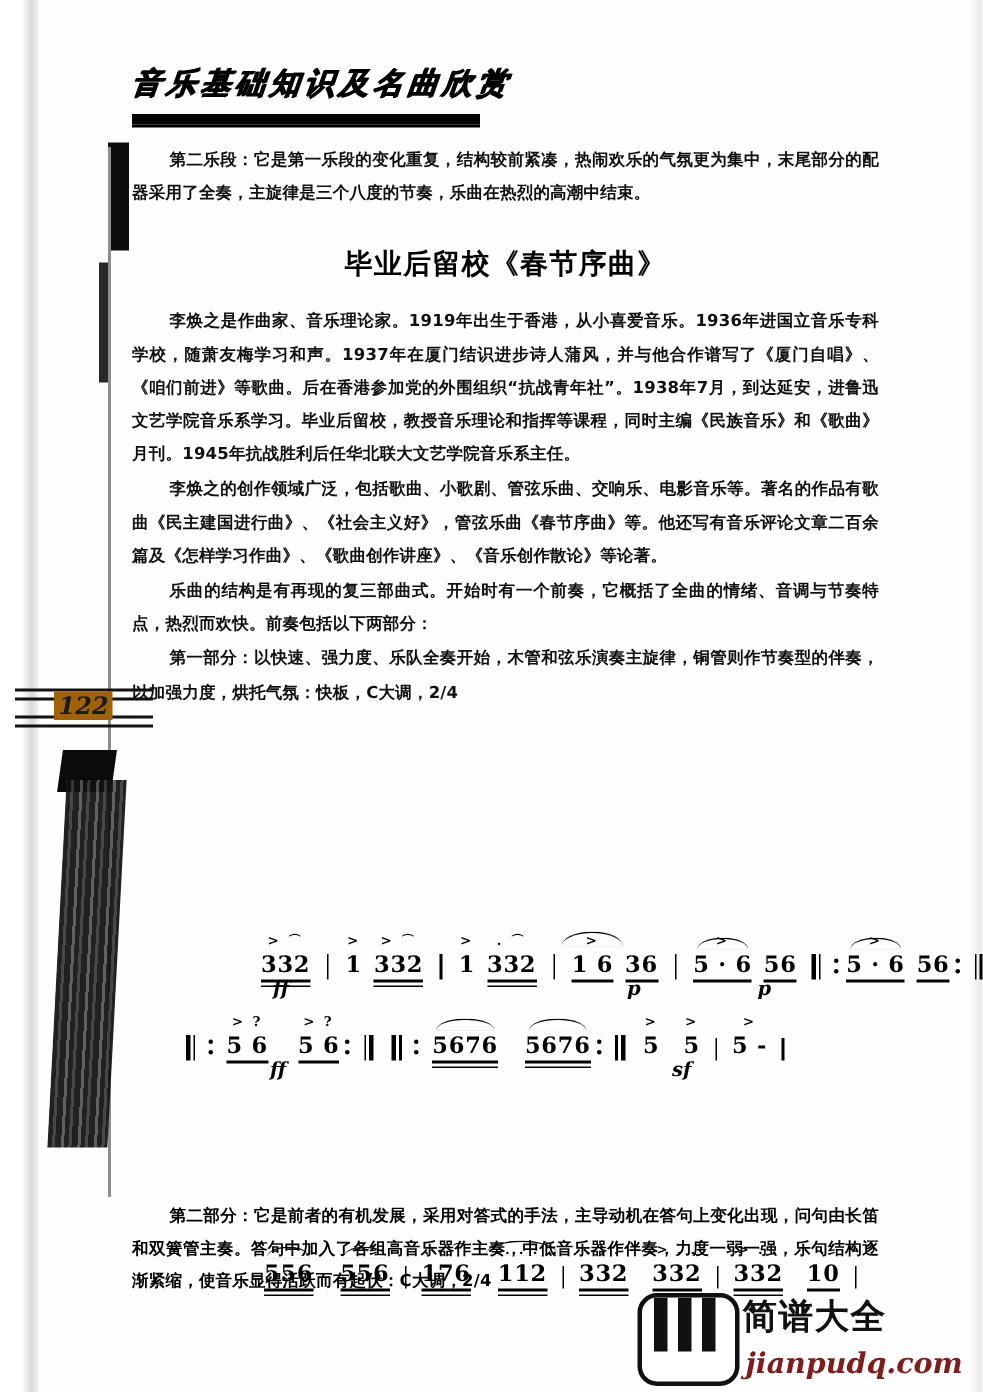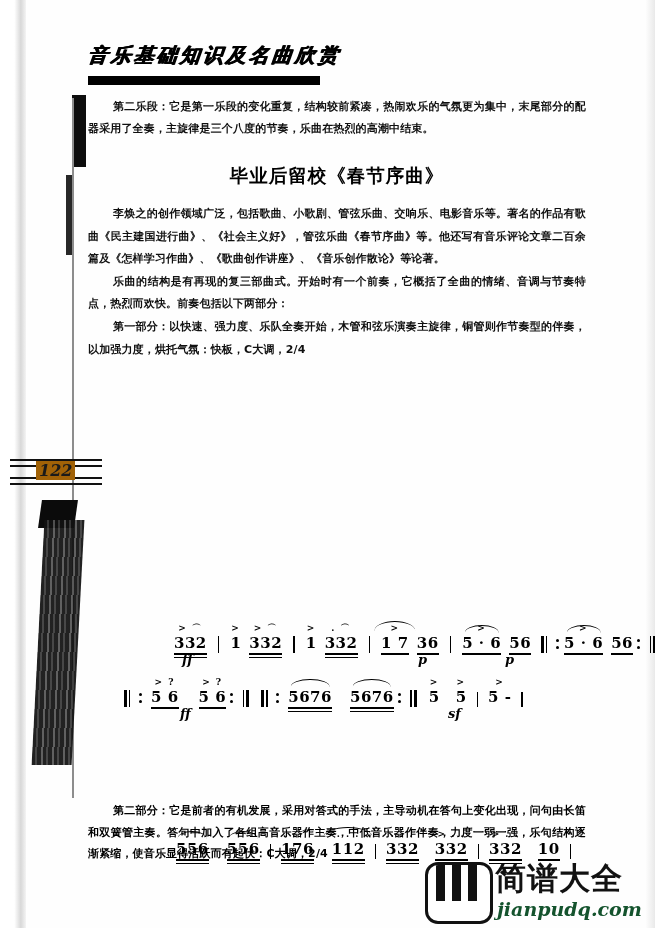--- a/index.html
+++ b/index.html
@@ -163,27 +163,27 @@
   
   .watermark{position:absolute;left:425px;top:858px;width:222px;height:66px;}
   .wm-keys{
     position:absolute;left:0;top:4px;width:62px;height:56px;
     border:3px solid #111;border-radius:13px;background:#fff;overflow:hidden;
   }
   .wk-black{position:absolute;top:0;width:9px;height:36px;background:#111;}
   .wm-text{
     position:absolute;left:70px;top:0px;
     font-family:"DejaVu Sans","Liberation Sans",sans-serif;
-    font-weight:700;font-size:31px;letter-spacing:1px;color:#111;
+    font-weight:700;font-size:23px;letter-spacing:1px;color:#111;
     line-height:40px;white-space:nowrap;
   }
   .wm-sub{
     position:absolute;left:72px;top:40px;
     font-family:"DejaVu Serif","Liberation Serif",serif;
-    font-style:italic;font-weight:700;font-size:19px;color:#14532d;letter-spacing:0px;
+    font-style:italic;font-weight:700;font-size:19px;color:#7f1d1d;letter-spacing:0px;
   }
 </style>
 </head>
 <body>
 
 <div class="page">
 
   <div class="scan-edge"></div>
   <div class="bind-dark-1"></div>
   <div class="bind-dark-2"></div>
@@ -208,20 +208,21 @@
 
   <div class="body">
 
     <p class="para">第二乐段：它是第一乐段的变化重复，结构较前紧凑，热闹欢乐的气氛更为集中，末尾部分的配器采用了全奏，主旋律是三个八度的节奏，乐曲在热烈的高潮中结束。</p>
 
     <div style="height:22px"></div>
     <div style="position:relative;height:40px">
       <div class="sec-title">毕业后留校《春节序曲》</div>
     </div>
 
+    <p class="para">李焕之是作曲家、音乐理论家。1919年出生于香港，从小喜爱音乐。1936年进国立音乐专科学校，随萧友梅学习和声。1937年在厦门结识进步诗人蒲风，并与他合作谱写了《厦门自唱》、《咱们前进》等歌曲。后在香港参加党的外围组织“抗战青年社”。1938年7月，到达延安，进鲁迅文艺学院音乐系学习。毕业后留校，教授音乐理论和指挥等课程，同时主编《民族音乐》和《歌曲》月刊。1945年抗战胜利后任华北联大文艺学院音乐系主任。</p>
     <p class="para">李焕之的创作领域广泛，包括歌曲、小歌剧、管弦乐曲、交响乐、电影音乐等。著名的作品有歌曲《民主建国进行曲》、《社会主义好》，管弦乐曲《春节序曲》等。他还写有音乐评论文章二百余篇及《怎样学习作曲》、《歌曲创作讲座》、《音乐创作散论》等论著。</p>
     <p class="para">乐曲的结构是有再现的复三部曲式。开始时有一个前奏，它概括了全曲的情绪、音调与节奏特点，热烈而欢快。前奏包括以下两部分：</p>
     <p class="para">第一部分：以快速、强力度、乐队全奏开始，木管和弦乐演奏主旋律，铜管则作节奏型的伴奏，以加强力度，烘托气氛：快板，C大调，2/4</p>
   </div>
 
   <div class="stave" style="top:634px;left:170px;">
     <div class="measure-row">
 
       <span class="grp">
         <span class="marks">&gt; ⌒</span>
@@ -247,21 +248,21 @@
 
       <span class="grp">
         <span class="marks">. ⌒</span>
         <span class="nums beam2">332</span>
       </span>
       <span class="bar"></span>
 
       <span class="grp">
         <span class="marks">&gt;</span>
         <span class="slur wide"></span>
-        <span class="nums beam1">1 7</span>
+        <span class="nums beam1">1 6</span>
       </span>
 
       <span class="grp">
         <span class="nums beam1">36</span>
       </span>
       <span class="bar"></span>
 
       <span class="grp">
         <span class="marks">&gt;</span>
         <span class="slur"></span>

